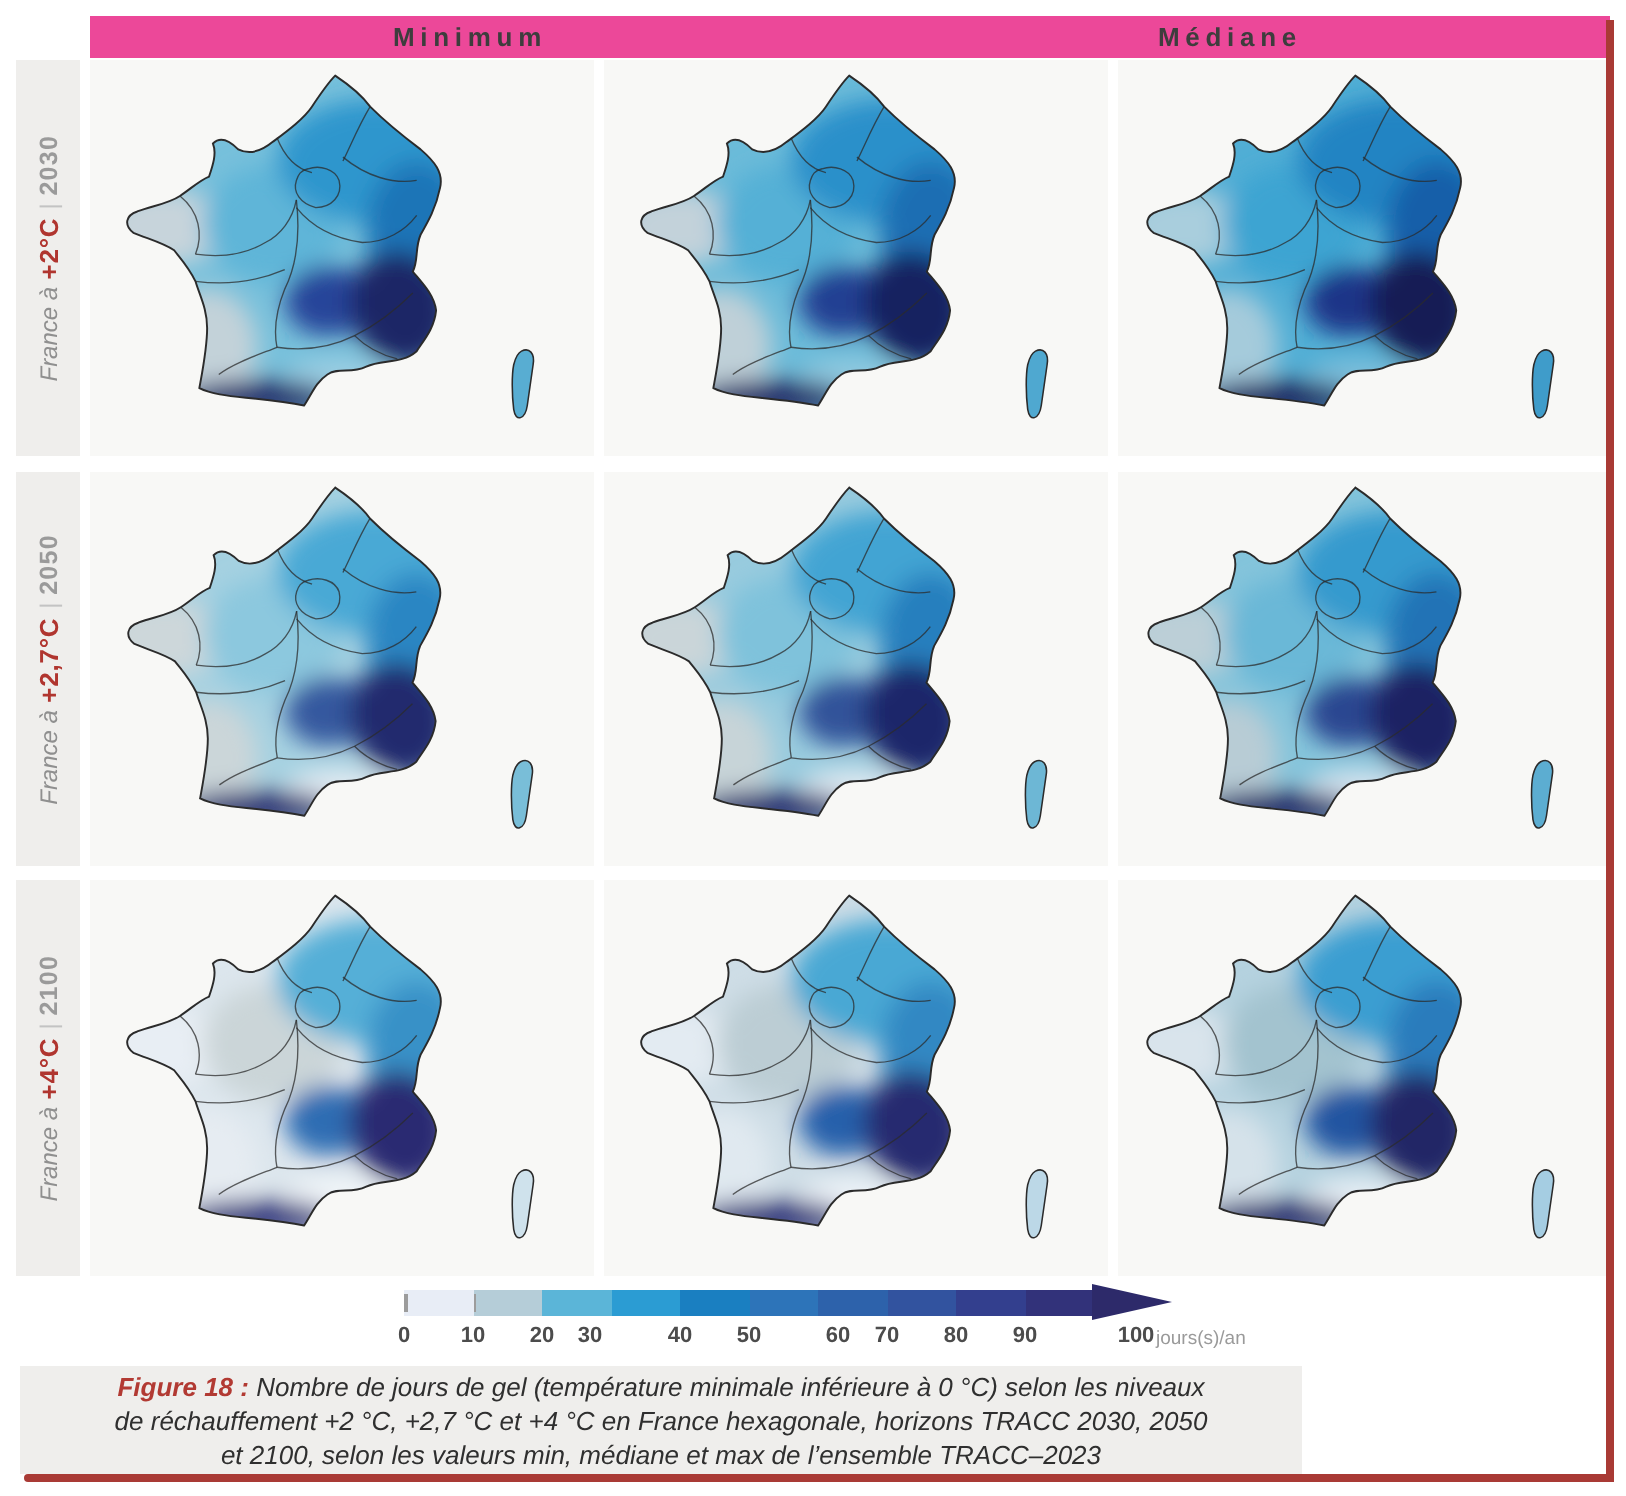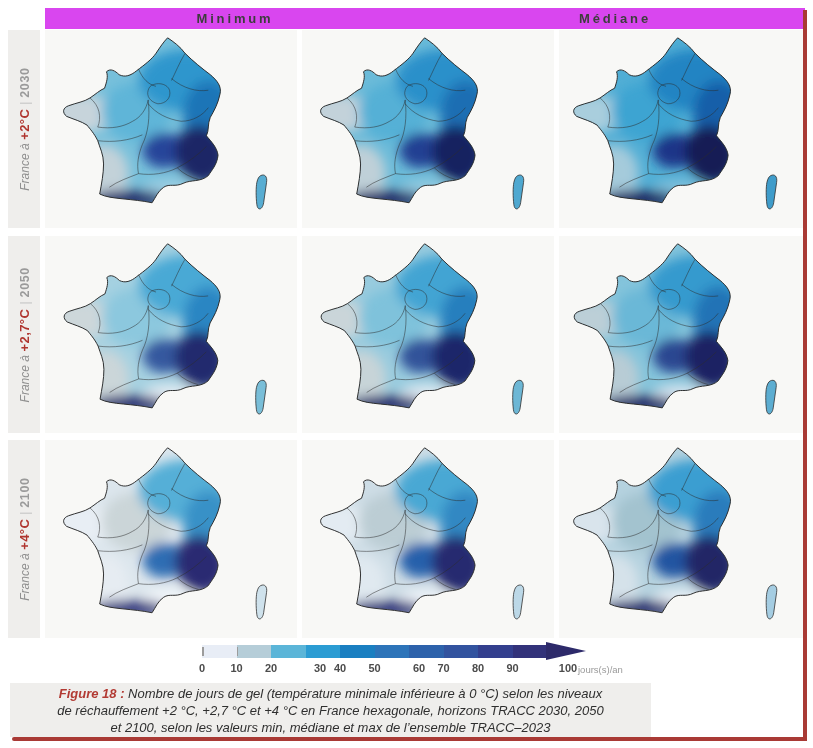--- a/index.html
+++ b/index.html
@@ -2,21 +2,21 @@
 <html><head>
 <meta charset="utf-8">
 <style>
   html,body{margin:0;padding:0;background:#ffffff;}
   body{width:813px;height:748px;position:relative;overflow:hidden;
        font-family:"Liberation Sans","DejaVu Sans",sans-serif;}
 
   .abs{position:absolute;}
 
   
-  .col-header{left:45px;top:8px;width:760px;height:21px;background:#d946ef;
+  .col-header{left:45px;top:8px;width:760px;height:21px;background:#ec4899;
               display:flex;align-items:center;}
   .col-header .col-title{flex:1;text-align:center;font-size:13px;font-weight:700;
               color:#3d3d3d;letter-spacing:0.22em;}
 
   
   .side-strip{left:8px;width:32px;background:#efeeec;display:flex;
               align-items:center;justify-content:center;}
   .vlabel{writing-mode:vertical-rl;transform:rotate(180deg);white-space:nowrap;
           display:inline-flex;align-items:center;gap:4px;}
   .vlabel .pfx{font-style:italic;color:#8f8f8f;font-size:12px;}
@@ -417,21 +417,21 @@
       <div style="background: rgb(51, 63, 142);"></div>
       <div style="background: rgb(50, 50, 122);"></div>
     </div>
   <div class="tick" style="left:0px;"></div>
   <div class="tick" style="left:34.5px;"></div>
   <div class="arrow" id="cbar-arrow" style="border-left-color: rgb(45, 42, 106);"></div>
   <div class="nums" id="cbar-nums">
       <span style="left: 0px;">0</span>
       <span style="left: 34.5px;">10</span>
       <span style="left: 69px;">20</span>
-      <span style="left: 118px;">30</span>
+      <span style="left: 93px;">30</span>
       <span style="left: 138px;">40</span>
       <span style="left: 172.5px;">50</span>
       <span style="left: 207px; padding-left: 20px;">60</span>
       <span style="left: 241.5px;">70</span>
       <span style="left: 276px;">80</span>
       <span style="left: 310.5px;">90</span>
       <span style="left: 342px; margin-left: 24px;">100</span>
     </div>
   <span class="unit">jours(s)/an</span>
 </div>

